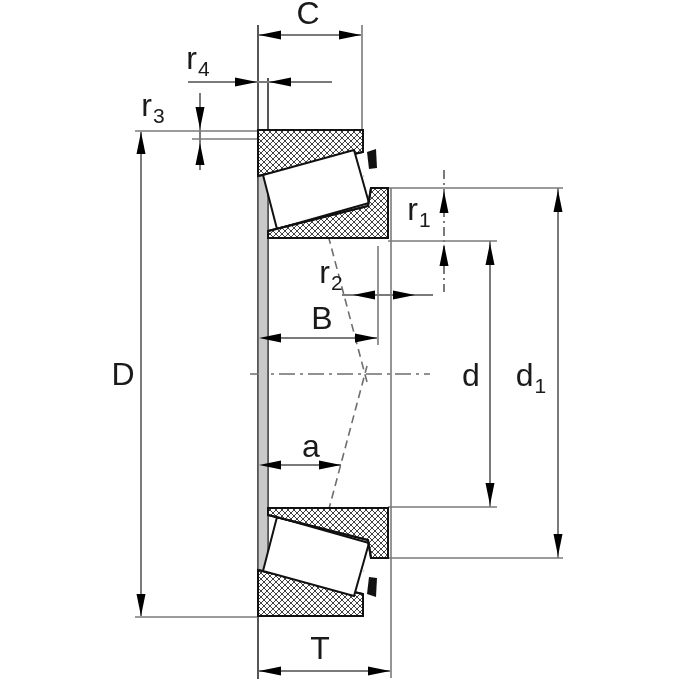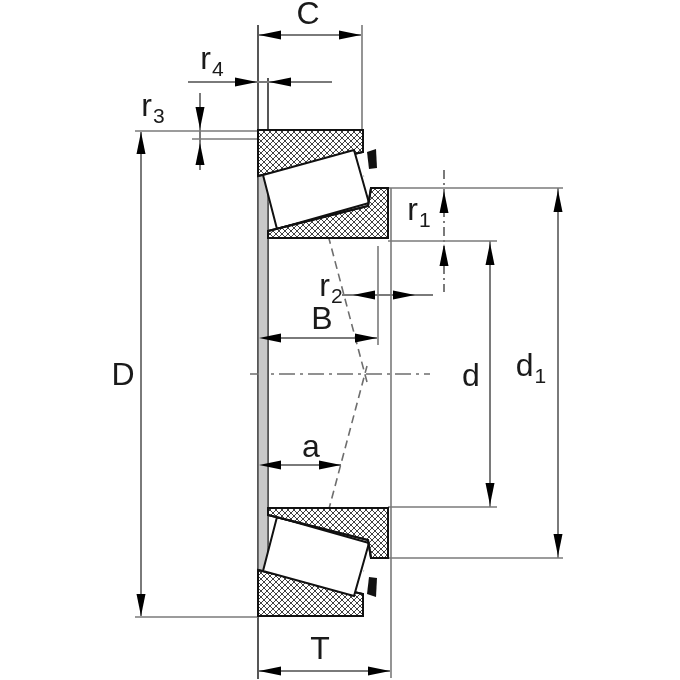--- a/index.html
+++ b/index.html
@@ -128,24 +128,24 @@
 
     <polygon points="490,243 485.5,265 494.5,265"></polygon>
     <polygon points="490,505 485.5,483 494.5,483"></polygon>
 
     <polygon points="558,190 553.5,212 562.5,212"></polygon>
     <polygon points="558,556 553.5,534 562.5,534"></polygon>
   </g>
 </svg>
 
 <div class="lbl" style="left:308px;top:13px">C</div>
-<div class="lbl" style="left:212px;top:58px"><span>r</span><span class="sub">4</span></div>
+<div class="lbl" style="left:198px;top:58px"><span>r</span><span class="sub">4</span></div>
 <div class="lbl" style="left:153px;top:105px"><span>r</span><span class="sub">3</span></div>
 <div class="lbl" style="left:123px;top:374px">D</div>
 <div class="lbl" style="left:322px;top:318px">B</div>
-<div class="lbl" style="left:331px;top:285px"><span>r</span><span class="sub">2</span></div>
+<div class="lbl" style="left:331px;top:272px"><span>r</span><span class="sub">2</span></div>
 <div class="lbl" style="left:311px;top:446px">a</div>
 <div class="lbl" style="left:419px;top:209px"><span>r</span><span class="sub">1</span></div>
 <div class="lbl" style="left:471px;top:375px">d</div>
-<div class="lbl" style="left:531px;top:365px"><span>d</span><span class="sub">1</span></div>
+<div class="lbl" style="left:531px;top:375px"><span>d</span><span class="sub">1</span></div>
 <div class="lbl" style="left:320px;top:648px">T</div>
 
 </div>
 
 </body></html>

